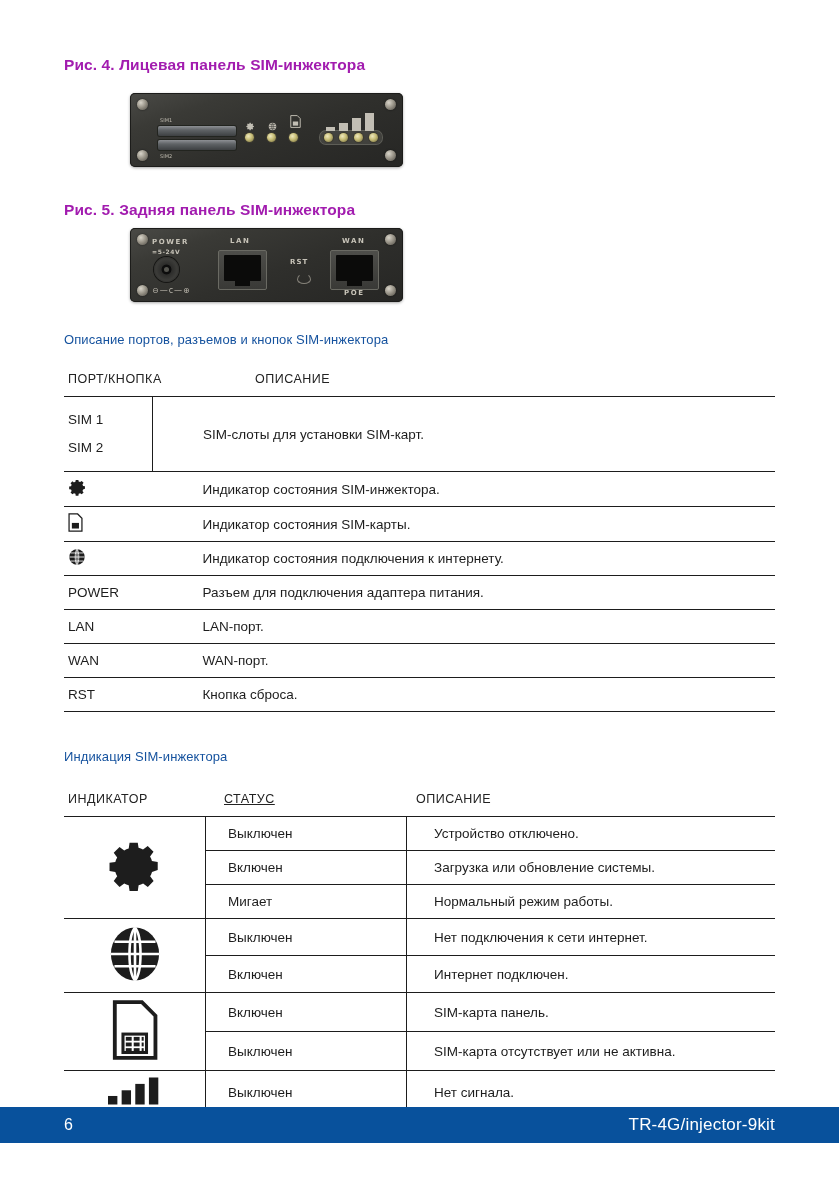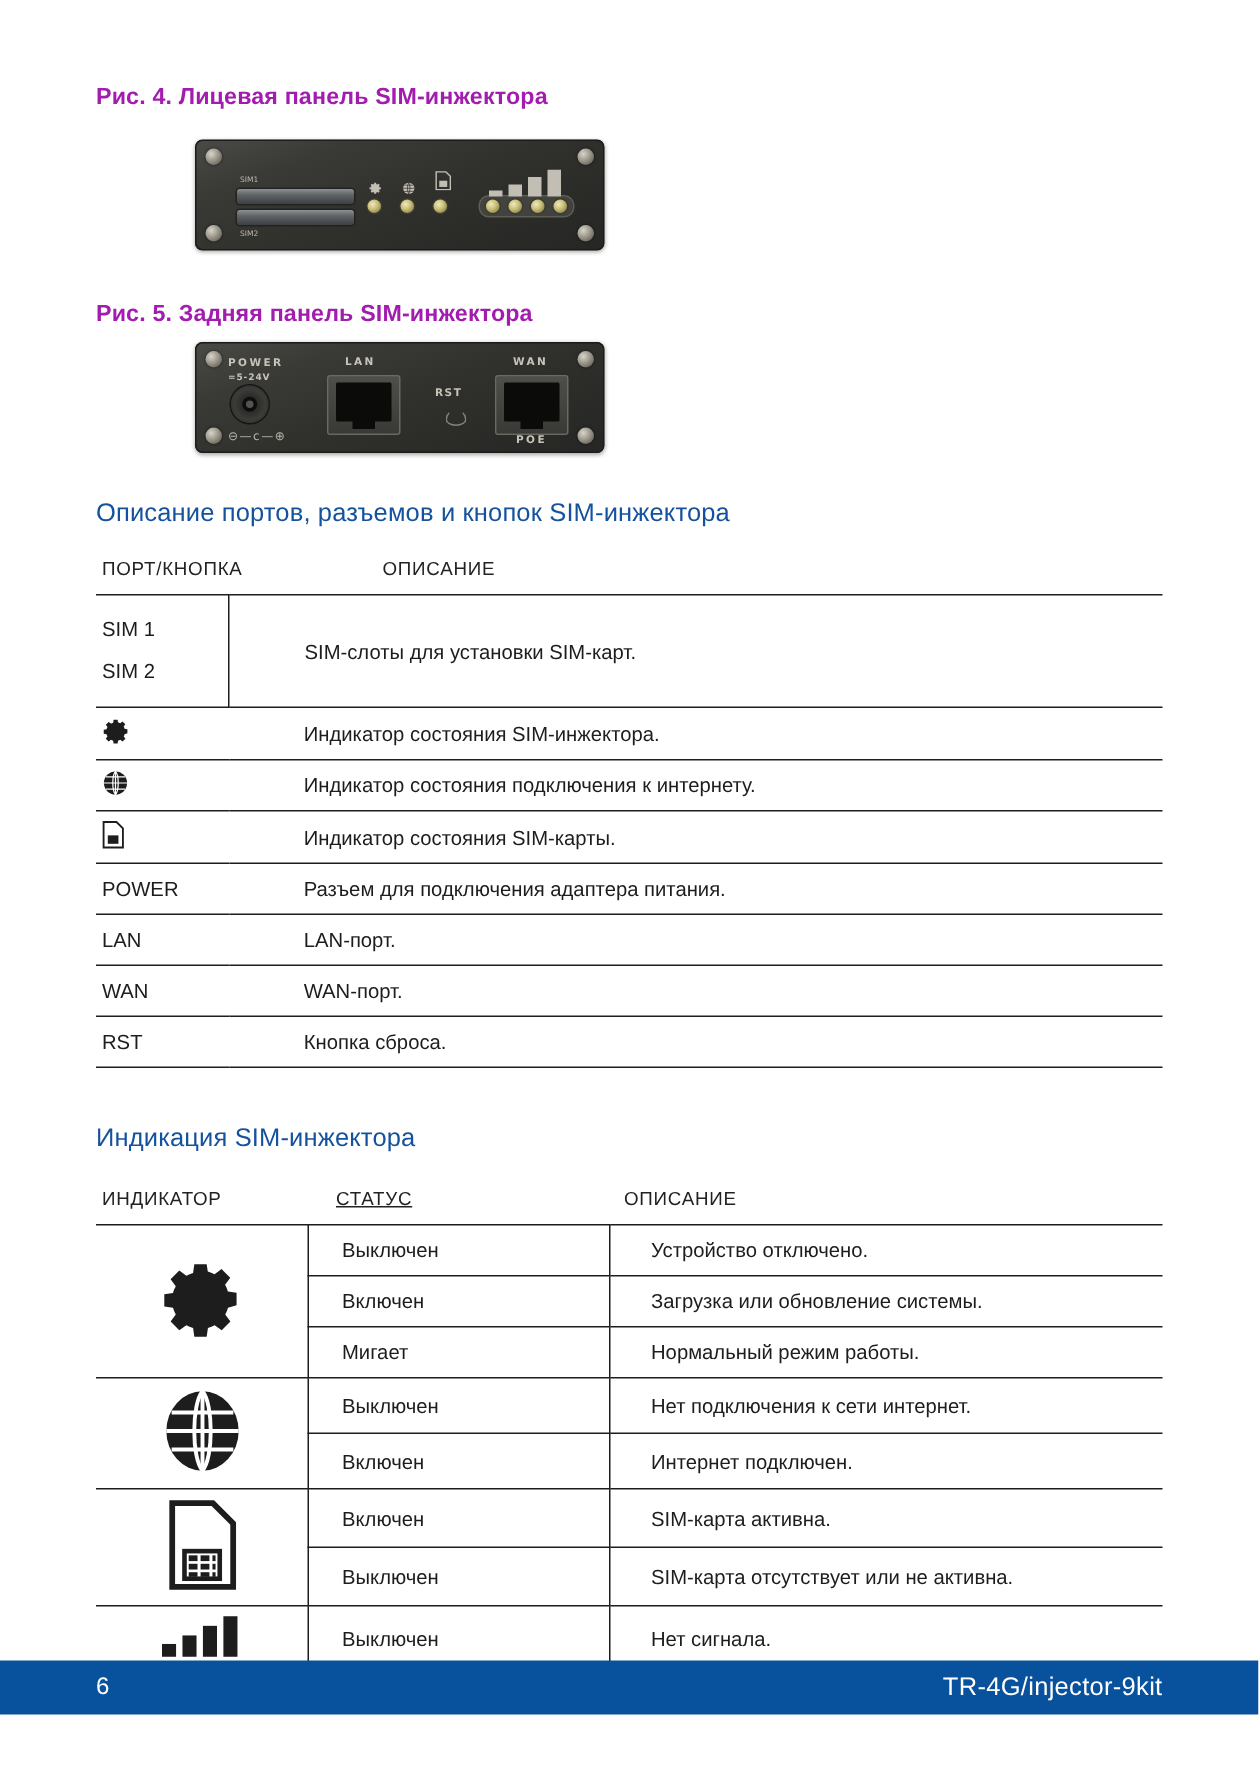--- a/index.html
+++ b/index.html
@@ -153,21 +153,21 @@
     color: #b8b4aa;
     font-size: 8px;
     letter-spacing: 1px;
     font-family: "DejaVu Sans", sans-serif;
   }
 
   
   .section-heading {
     position: absolute;
     left: 0;
-    font-size: 17px;
+    font-size: 13px;
     font-weight: 400;
     color: #15529e;
     letter-spacing: 0.1px;
     white-space: nowrap;
   }
   #heading-ports { top: 332px; }
   #heading-indication { top: 749px; }
 
   
   .col-head-row {
@@ -371,46 +371,46 @@
                   <path fill="#1d1d1d" d="M12 8.6A3.4 3.4 0 1 0 12 15.4 3.4 3.4 0 1 0 12 8.6Z M21.4 13.7v-3.4l-2.4-.35a7.3 7.3 0 0 0-.77-1.85l1.43-1.95-2.4-2.4-1.95 1.43a7.3 7.3 0 0 0-1.85-.77L13.15 2.4h-3.4l-.35 2.4a7.3 7.3 0 0 0-1.85.77L5.6 4.14 3.2 6.54l1.43 1.95a7.3 7.3 0 0 0-.77 1.85l-2.4.35v3.4l2.4.35c.18.66.44 1.28.77 1.85L3.2 18.24l2.4 2.4 1.95-1.43c.57.33 1.19.59 1.85.77l.35 2.4h3.4l.35-2.4c.66-.18 1.28-.44 1.85-.77l1.95 1.43 2.4-2.4-1.43-1.95c.33-.57.59-1.19.77-1.85Z"></path>
                 </svg>
             </span>
           </td>
           <td class="cell-desc">Индикатор состояния SIM-инжектора.</td>
         </tr>
 
         <tr class="icon-row">
           <td class="cell-port no-rule">
             <span class="icon-inline">
+              <svg width="15" height="19" viewBox="0 0 18 23">
+                <path d="M1.2 1.2h10.4l5.2 5.2v15.4H1.2z" fill="#ffffff" stroke="#1d1d1d" stroke-width="1.5"></path>
+                <rect x="4.6" y="12" width="8.6" height="6.8" fill="#1d1d1d"></rect>
+              </svg>
+            </span>
+          </td>
+          <td class="cell-desc">Индикатор состояния SIM-карты.</td>
+        </tr>
+
+        <tr class="icon-row">
+          <td class="cell-port no-rule">
+            <span class="icon-inline">
               <svg width="18" height="18" viewBox="0 0 24 24">
                 <circle cx="12" cy="12" r="10.3" fill="#1d1d1d"></circle>
                 <g stroke="#ffffff" stroke-width="1.1" fill="none">
                   <path d="M1.7 12h20.6"></path>
                     <path d="M3.4 6.6h17.2"></path>
                     <path d="M3.4 17.4h17.2"></path>
                   <path d="M12 1.7c3.2 3.4 3.2 17.2 0 20.6"></path>
                   <path d="M12 1.7c-3.2 3.4-3.2 17.2 0 20.6"></path>
                   <path d="M12 1.7v20.6"></path>
                 </g>
               </svg>
             </span>
           </td>
           <td class="cell-desc">Индикатор состояния подключения к интернету.</td>
-        </tr>
-
-        <tr class="icon-row">
-          <td class="cell-port no-rule">
-            <span class="icon-inline">
-              <svg width="15" height="19" viewBox="0 0 18 23">
-                <path d="M1.2 1.2h10.4l5.2 5.2v15.4H1.2z" fill="#ffffff" stroke="#1d1d1d" stroke-width="1.5"></path>
-                <rect x="4.6" y="12" width="8.6" height="6.8" fill="#1d1d1d"></rect>
-              </svg>
-            </span>
-          </td>
-          <td class="cell-desc">Индикатор состояния SIM-карты.</td>
         </tr>
 
 
         <tr class="text-row">
           <td class="cell-port no-rule">POWER</td>
           <td class="cell-desc">Разъем для подключения адаптера питания.</td>
         </tr>
         <tr class="text-row">
           <td class="cell-port no-rule">LAN</td>
           <td class="cell-desc">LAN-порт.</td>
@@ -495,21 +495,21 @@
                   <rect x="8.5" y="16.9" width="2.3" height="1.5"></rect>
                   <rect x="11.6" y="16.9" width="0.8" height="1.5"></rect>
                   <rect x="5.4" y="19.1" width="2.3" height="1.2"></rect>
                   <rect x="8.5" y="19.1" width="2.3" height="1.2"></rect>
                   <rect x="11.6" y="19.1" width="0.8" height="1.2"></rect>
                 </g>
               </svg>
             </span>
           </td>
           <td class="cell-status">Включен</td>
-          <td class="cell-desc">SIM-карта активна.</td>
+          <td class="cell-desc">SIM-карта панель.</td>
         </tr>
         <tr class="mid">
           <td class="cell-status">Выключен</td>
           <td class="cell-desc">SIM-карта отсутствует или не активна.</td>
         </tr>
 
         <tr>
           <td class="cell-ind">
             <span class="icon-inline">
               <svg width="54" height="28" viewBox="0 0 38 19">

